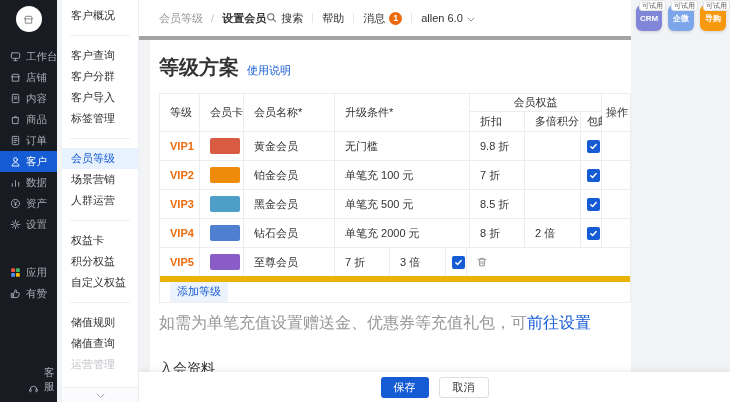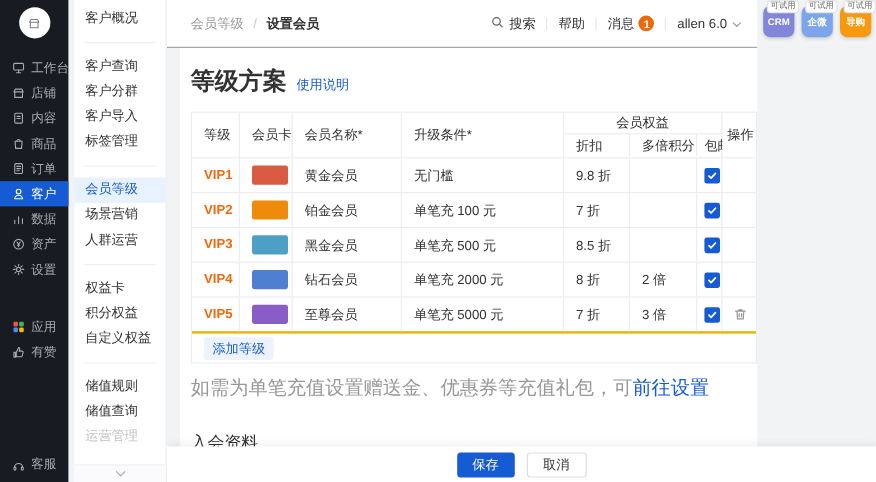--- a/index.html
+++ b/index.html
@@ -10,35 +10,35 @@
   
   #rail { position:absolute; left:0; top:0; bottom:0; width:57px; background:#181b21; color:#a7abb3; z-index:10; }
   .logo { width:26px; height:26px; border-radius:50%; background:#fff; margin:6px auto 0; display:flex; align-items:center; justify-content:center; color:#7d7e80; }
   .logo svg { width:13px; height:13px; }
   #rail-items { margin-top:14px; }
   .rail-item { display:flex; align-items:center; gap:5px; height:21px; padding-left:10px; font-size:10.5px; cursor:pointer; white-space:nowrap; }
   .rail-item.active { background:#155bd4; color:#fff; }
   .rail-item.sec2 { margin-top:27px; }
   .ricon { width:11px; height:11px; display:inline-flex; flex:none; }
   .ricon svg { width:11px; height:11px; }
-  .rail-bottom { position:absolute; bottom:8px; left:0; right:0; display:flex; align-items:flex-end; gap:5px; padding-left:10px; font-size:10.5px; cursor:pointer; }
+  .rail-bottom { position:absolute; bottom:8px; left:0; right:0; display:flex; align-items:flex-end; gap:5px; padding-left:28px; font-size:10.5px; cursor:pointer; }
 
   
   #subnav { position:absolute; left:62px; top:0; bottom:0; width:77px; background:#fff; border-right:1px solid #ecedf0; z-index:9; }
   #subnav-items { padding-top:5px; }
   .sub-item { height:21px; line-height:21px; padding-left:9px; font-size:11px; color:#323233; cursor:pointer; white-space:nowrap; }
   .sub-item.active { background:#e8f2fe; color:#155bd4; }
   .sub-item.muted { color:#c0c2c6; }
   .sub-divider { height:1px; background:#eef0f2; margin:9px 8px; }
   .subnav-collapse { position:absolute; bottom:0; left:0; right:0; height:15px; background:#fbfbfd; border-top:1px solid #f0f1f3; display:flex; align-items:center; justify-content:center; color:#a8aaad; cursor:pointer; }
   .subnav-collapse svg { width:9px; height:6px; }
 
   
   #main { position:absolute; left:139px; top:0; right:0; bottom:0; }
-  #topbar { position:absolute; left:0; top:0; width:492px; height:40px; background:#fff; border-bottom:1px solid #a3a3a3; display:flex; align-items:center; justify-content:space-between; padding:0 13px 0 20px; }
+  #topbar { position:absolute; left:0; top:0; width:492px; height:40px; background:#fff; border-bottom:4px solid #a3a3a3; display:flex; align-items:center; padding:0 13px 0 20px; }
   .crumbs { color:#969799; }
   .crumbs .sep { margin:0 5px; color:#c8c9cc; }
   .crumbs .cur { color:#323233; font-weight:bold; }
   .top-actions { display:flex; align-items:center; gap:9px; color:#323233; }
   .ta-item { display:flex; align-items:center; gap:4px; cursor:pointer; }
   .ta-item svg { width:11px; height:11px; }
   .divider-v { width:1px; height:10px; background:#e5e6e8; }
   .badge { min-width:13px; height:13px; border-radius:7px; background:#ed6a0c; color:#fff; font-size:9px; display:flex; align-items:center; justify-content:center; padding:0 3px; font-weight:bold; }
   .chev svg { width:8px; height:5px; }
 
@@ -65,21 +65,21 @@
   .hgroup .gsub { display:flex; height:18px; }
   .hgroup .gsub .th { height:18px; }
   .hgroup .gsub .c-ship { border-right:none; }
   .t-row { display:flex; height:29px; border-top:1px solid #ebedf0; }
   .vip { color:#ed6a0c; font-weight:bold; }
   .chip { width:30px; height:16px; border-radius:2px; display:inline-block; cursor:pointer; }
   .checkbox { width:13px; height:13px; border-radius:2px; background:#155bd4; display:inline-flex; align-items:center; justify-content:center; cursor:pointer; flex:none; }
   .checkbox svg { width:9px; height:9px; }
   .trash { color:#969799; cursor:pointer; display:inline-flex; }
   .trash svg { width:12px; height:12px; }
-  .add-row { border-top:2px solid #eab308; height:26px; display:flex; align-items:center; padding-left:10px; }
+  .add-row { border-top:6px solid #eab308; height:26px; display:flex; padding-left:10px; }
   .add-link { background:#edf3fd; border-radius:2px; padding:2px 7px; font-size:11px; }
 
   .note { margin-top:10px; color:#969799; font-size:16px; }
   .join-title { margin-top:26px; font-size:14px; font-weight:normal; color:#323233; }
   .join-row { margin-top:10px; display:flex; align-items:center; gap:12px; color:#323233; }
   .radio-opt { display:flex; align-items:center; gap:4px; cursor:pointer; }
   .radio { width:12px; height:12px; border-radius:50%; border:1px solid #c8c9cc; background:#fff; display:inline-flex; align-items:center; justify-content:center; flex:none; }
   .radio.checked { border-color:#155bd4; }
   .radio.checked::after { content:""; width:6px; height:6px; border-radius:50%; background:#155bd4; }
 
@@ -398,21 +398,20 @@
               <div class="td c-op"></div>
             </div>
             <div class="t-row">
               <div class="td c-level">
                 <span class="vip">VIP5</span>
               </div>
               <div class="td c-card">
                 <span class="chip" style="background:#8a5cc7"></span>
               </div>
               <div class="td c-name">至尊会员</div>
-              <div class="td c-cond">单笔充 5000 元</div>
               <div class="td c-disc">7 折</div>
               <div class="td c-pts">3 倍</div>
               <div class="td c-ship">
                 <span class="checkbox checked">
                   <svg viewBox="0 0 10 10" fill="none" stroke="#fff" stroke-width="1.6" stroke-linecap="round" stroke-linejoin="round">
                     <path d="M2 5.2l2 2 4-4.4"></path>
                   </svg>
                 </span>
               </div>
               <div class="td c-op">

